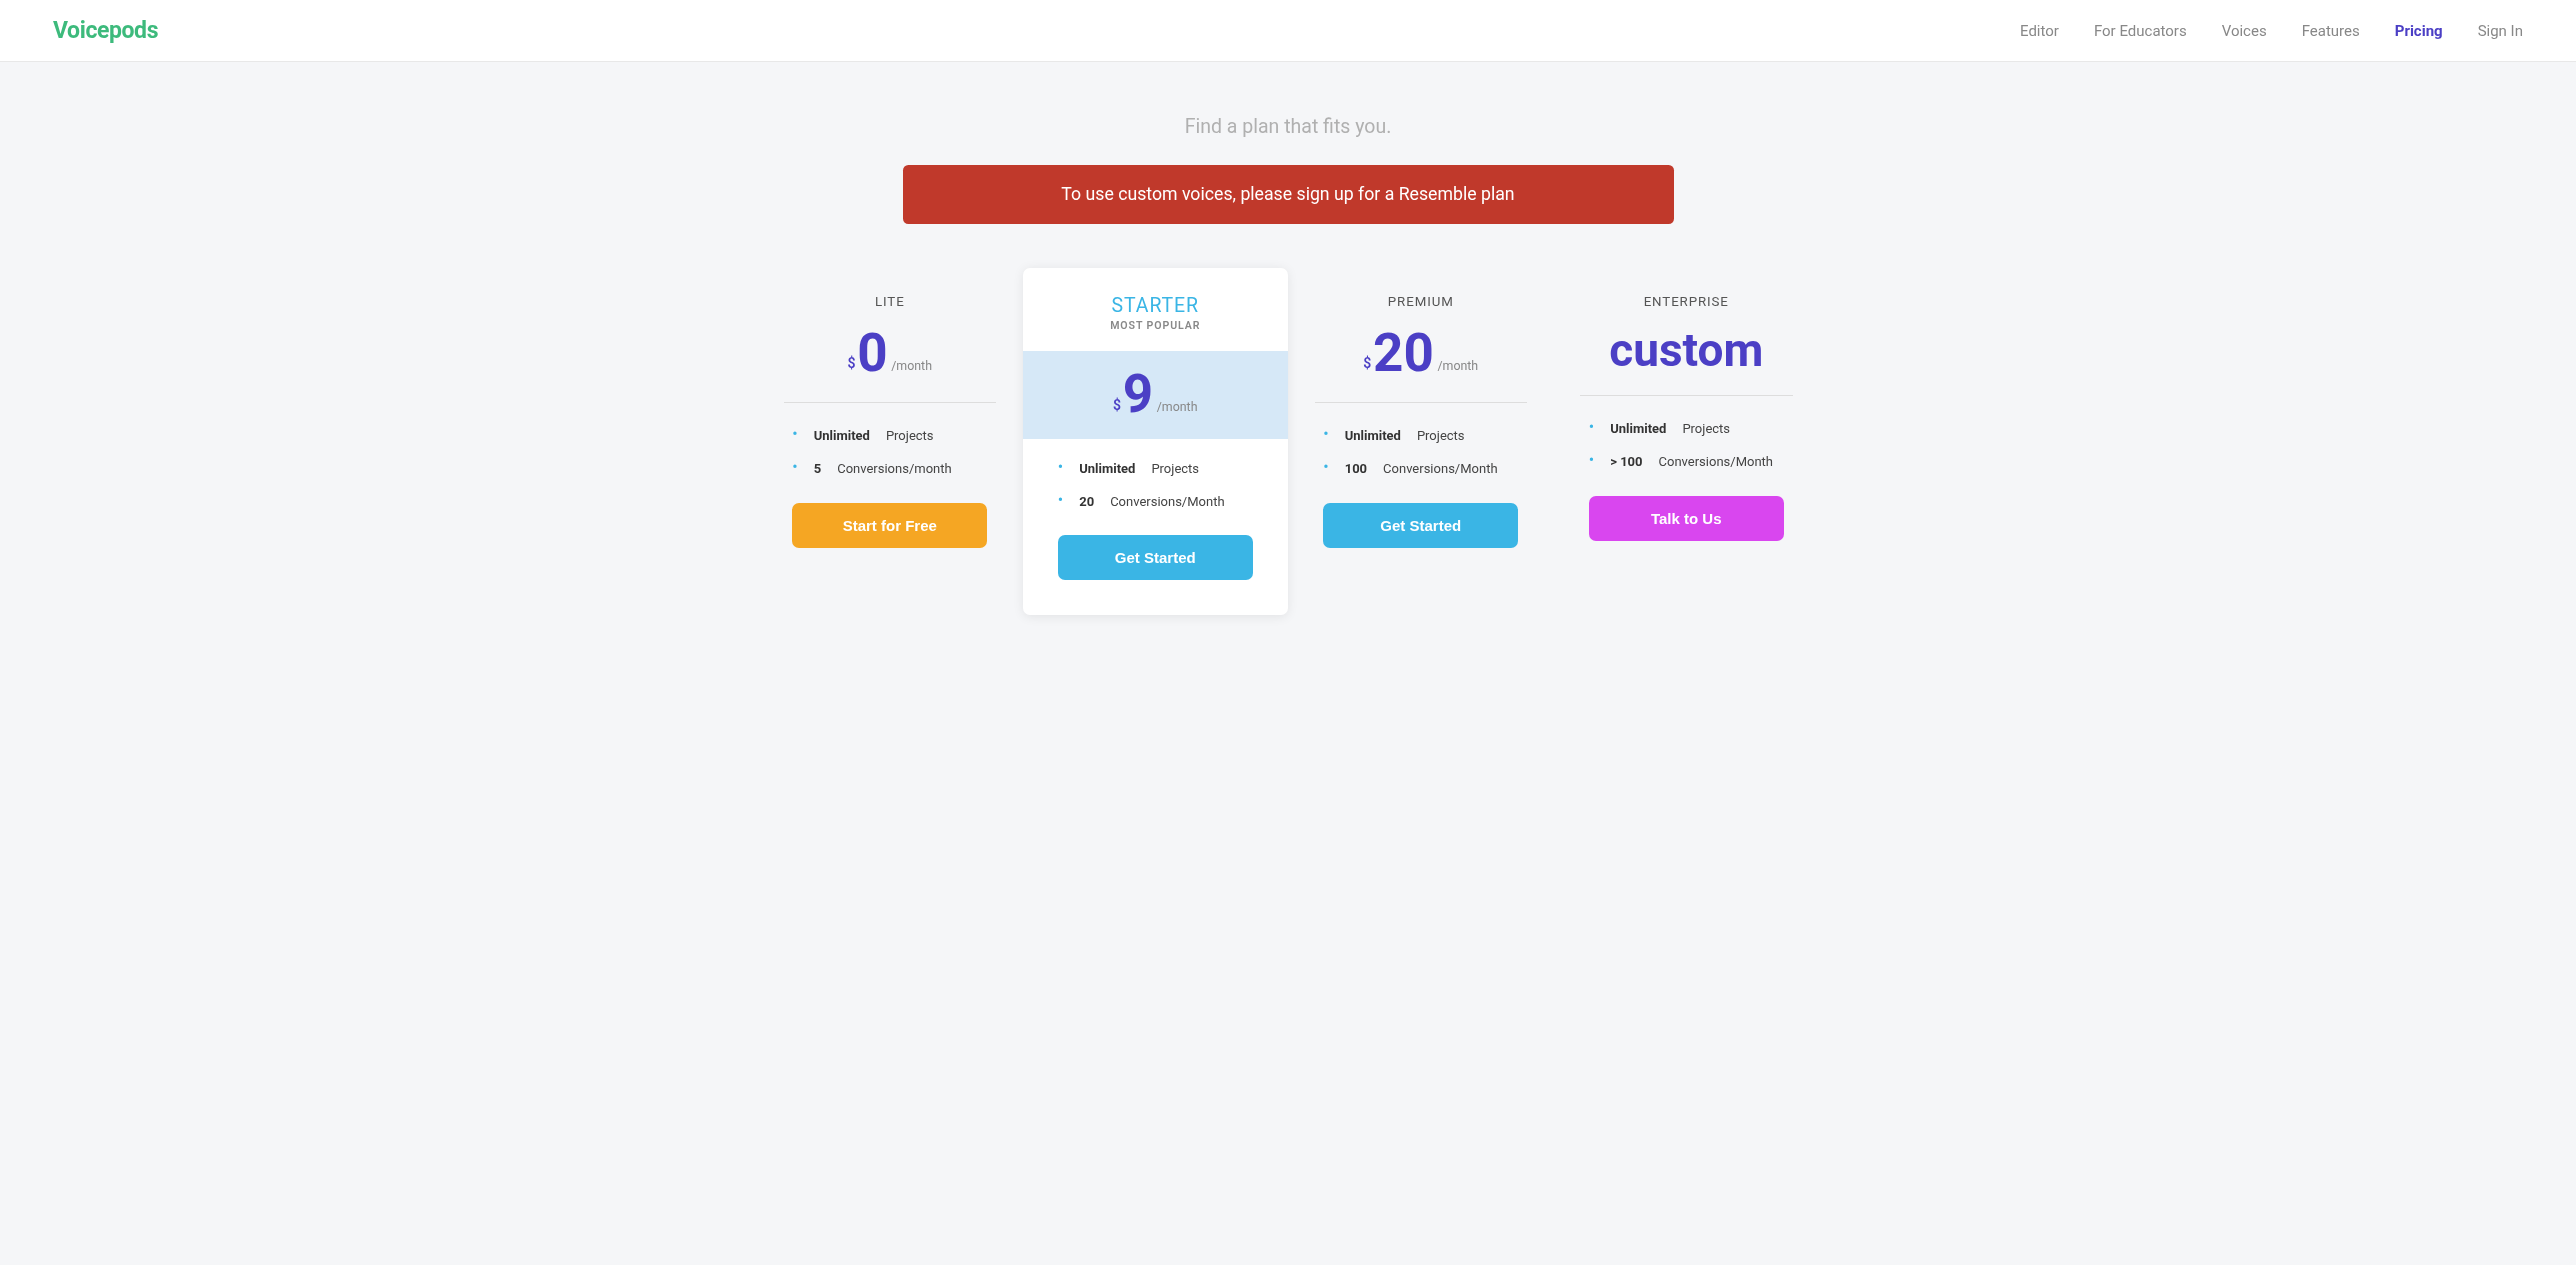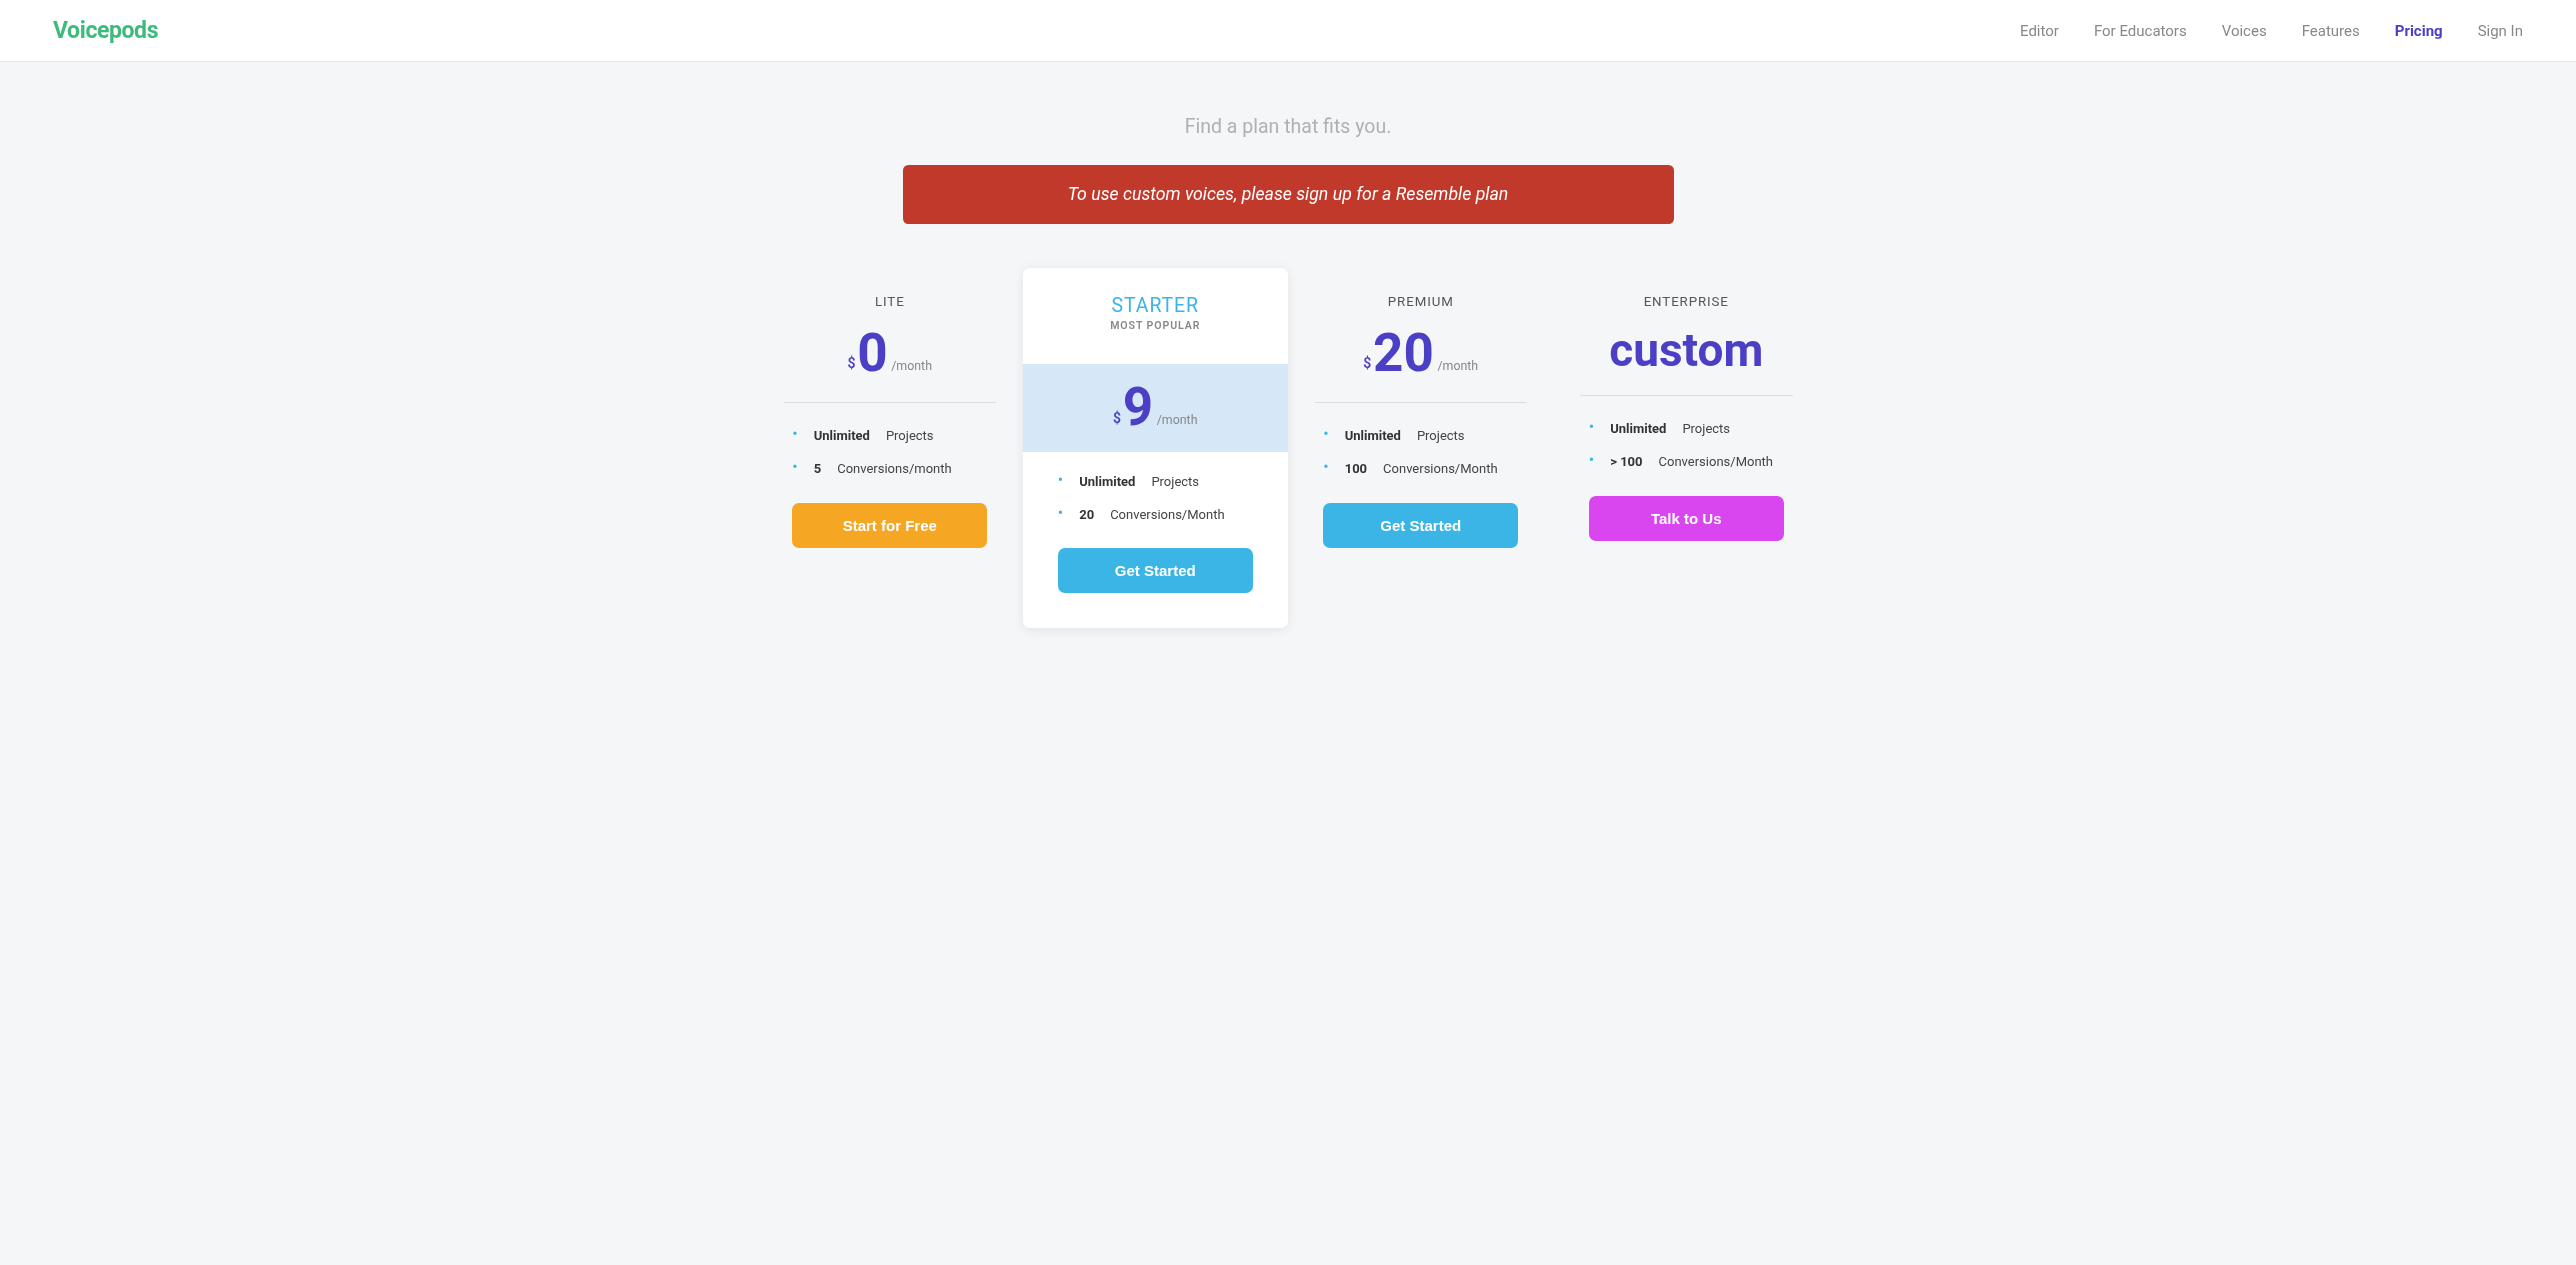--- a/index.html
+++ b/index.html
@@ -72,21 +72,20 @@
     .alert-banner {
       background: #c0392b;
       color: #fff;
       font-size: 17.7px;
       padding: 19.5px 53px;
       border-radius: 5.3px;
       margin-bottom: 44px;
       text-align: center;
       width: 771px;
       max-width: 100%;
-      font-style: italic;
     }
 
     
     .pricing-container {
       display: flex;
       align-items: flex-start;
       gap: 0;
       width: 100%;
       max-width: 1062px;
       justify-content: center;
@@ -224,21 +223,21 @@
       background: #3ab5e5;
     }
 
     .btn-talk {
       background: #d946ef;
     }
 
     
     .starter-header {
       text-align: center;
-      padding-bottom: 18px;
+      padding-bottom: 5px;
     }
 
     .starter-price-section {
       background: #d6e8f7;
       width: calc(100% + 53px);
       margin-left: -26.5px;
       margin-right: -26.5px;
       padding: 17.7px 26.5px 17.7px;
       display: flex;
       align-items: flex-end;

